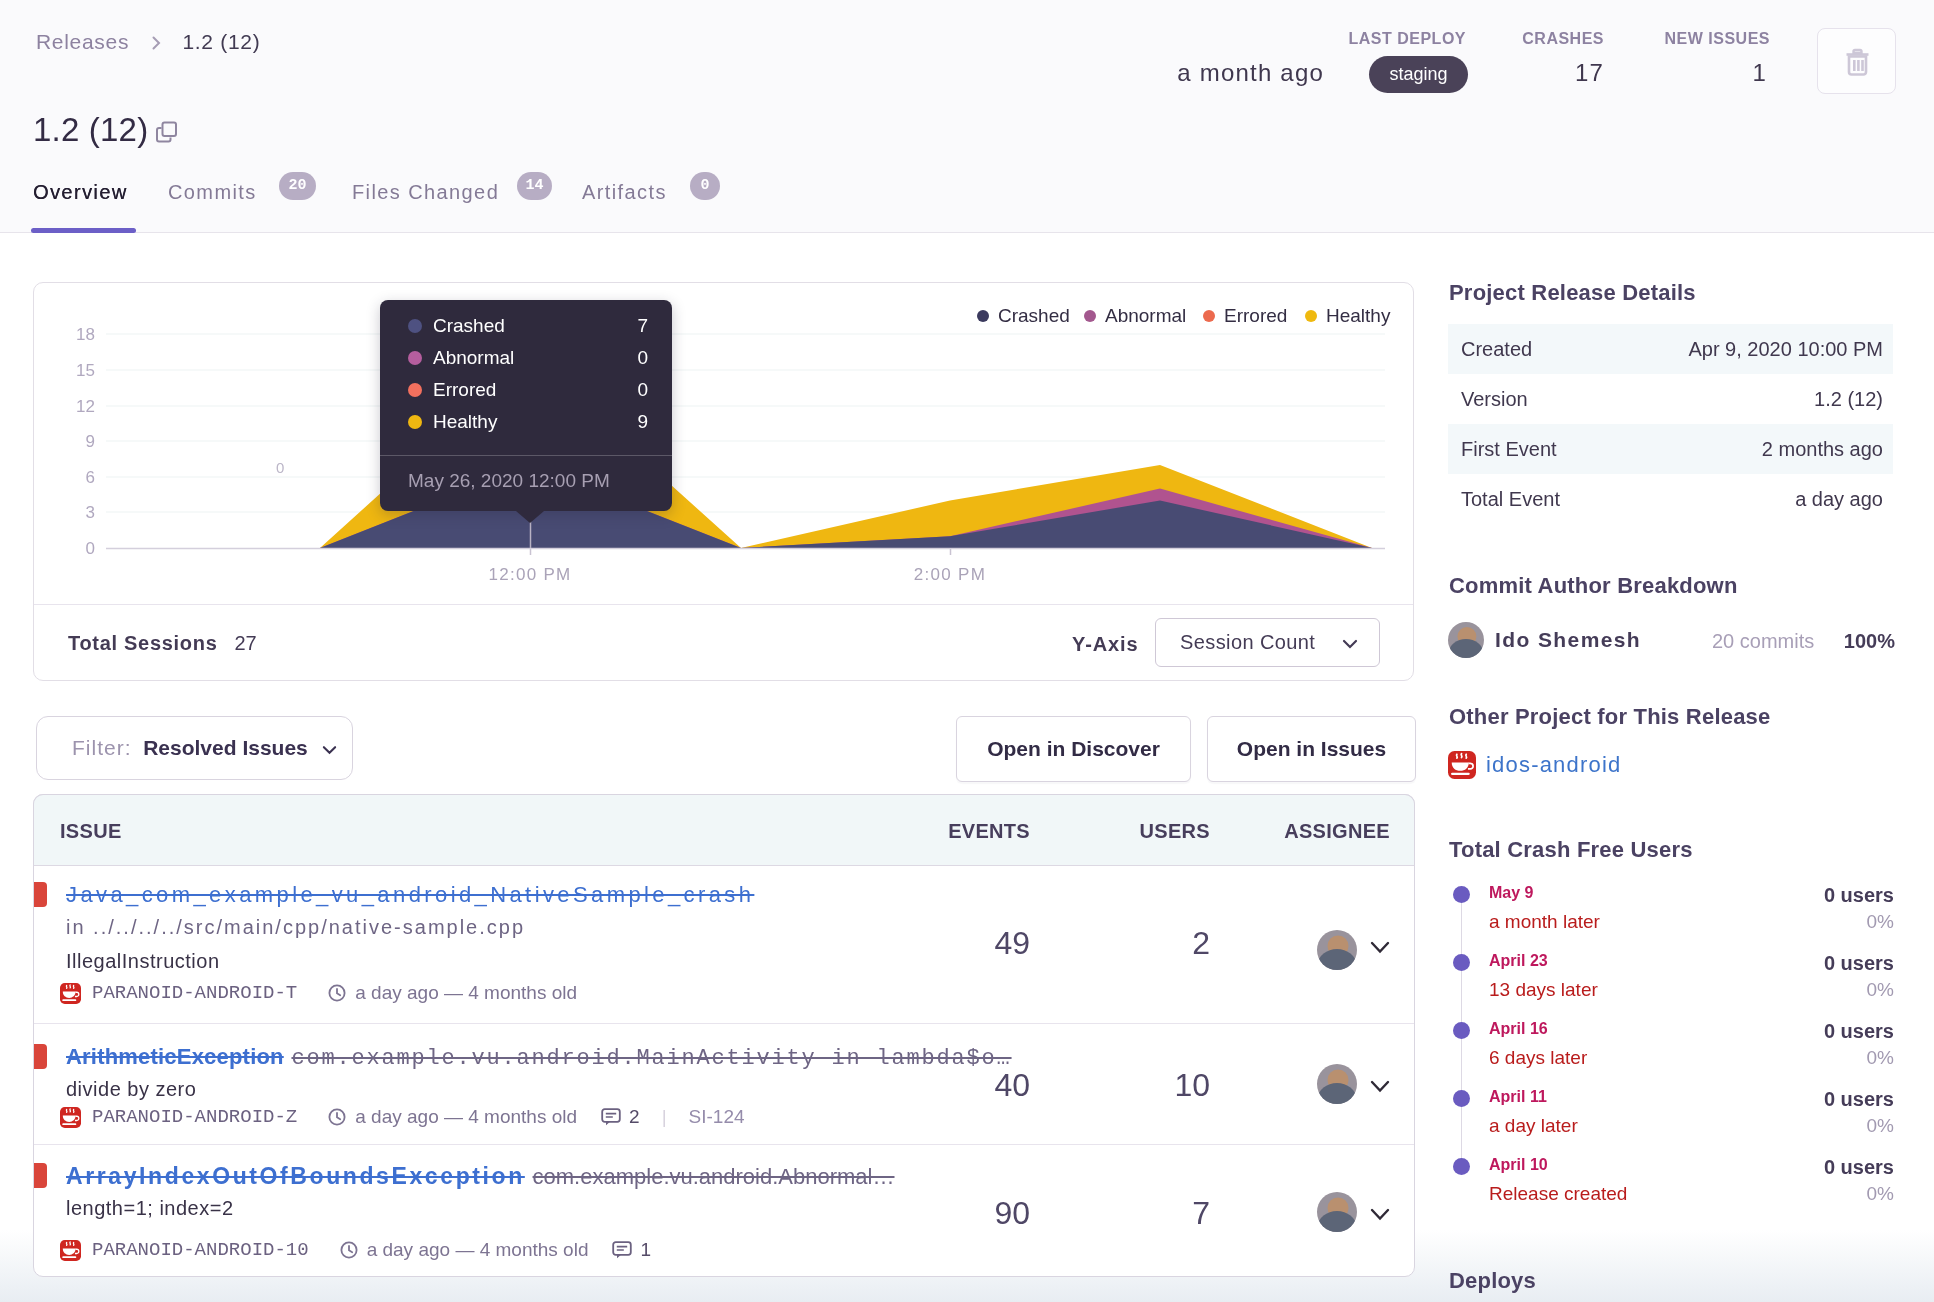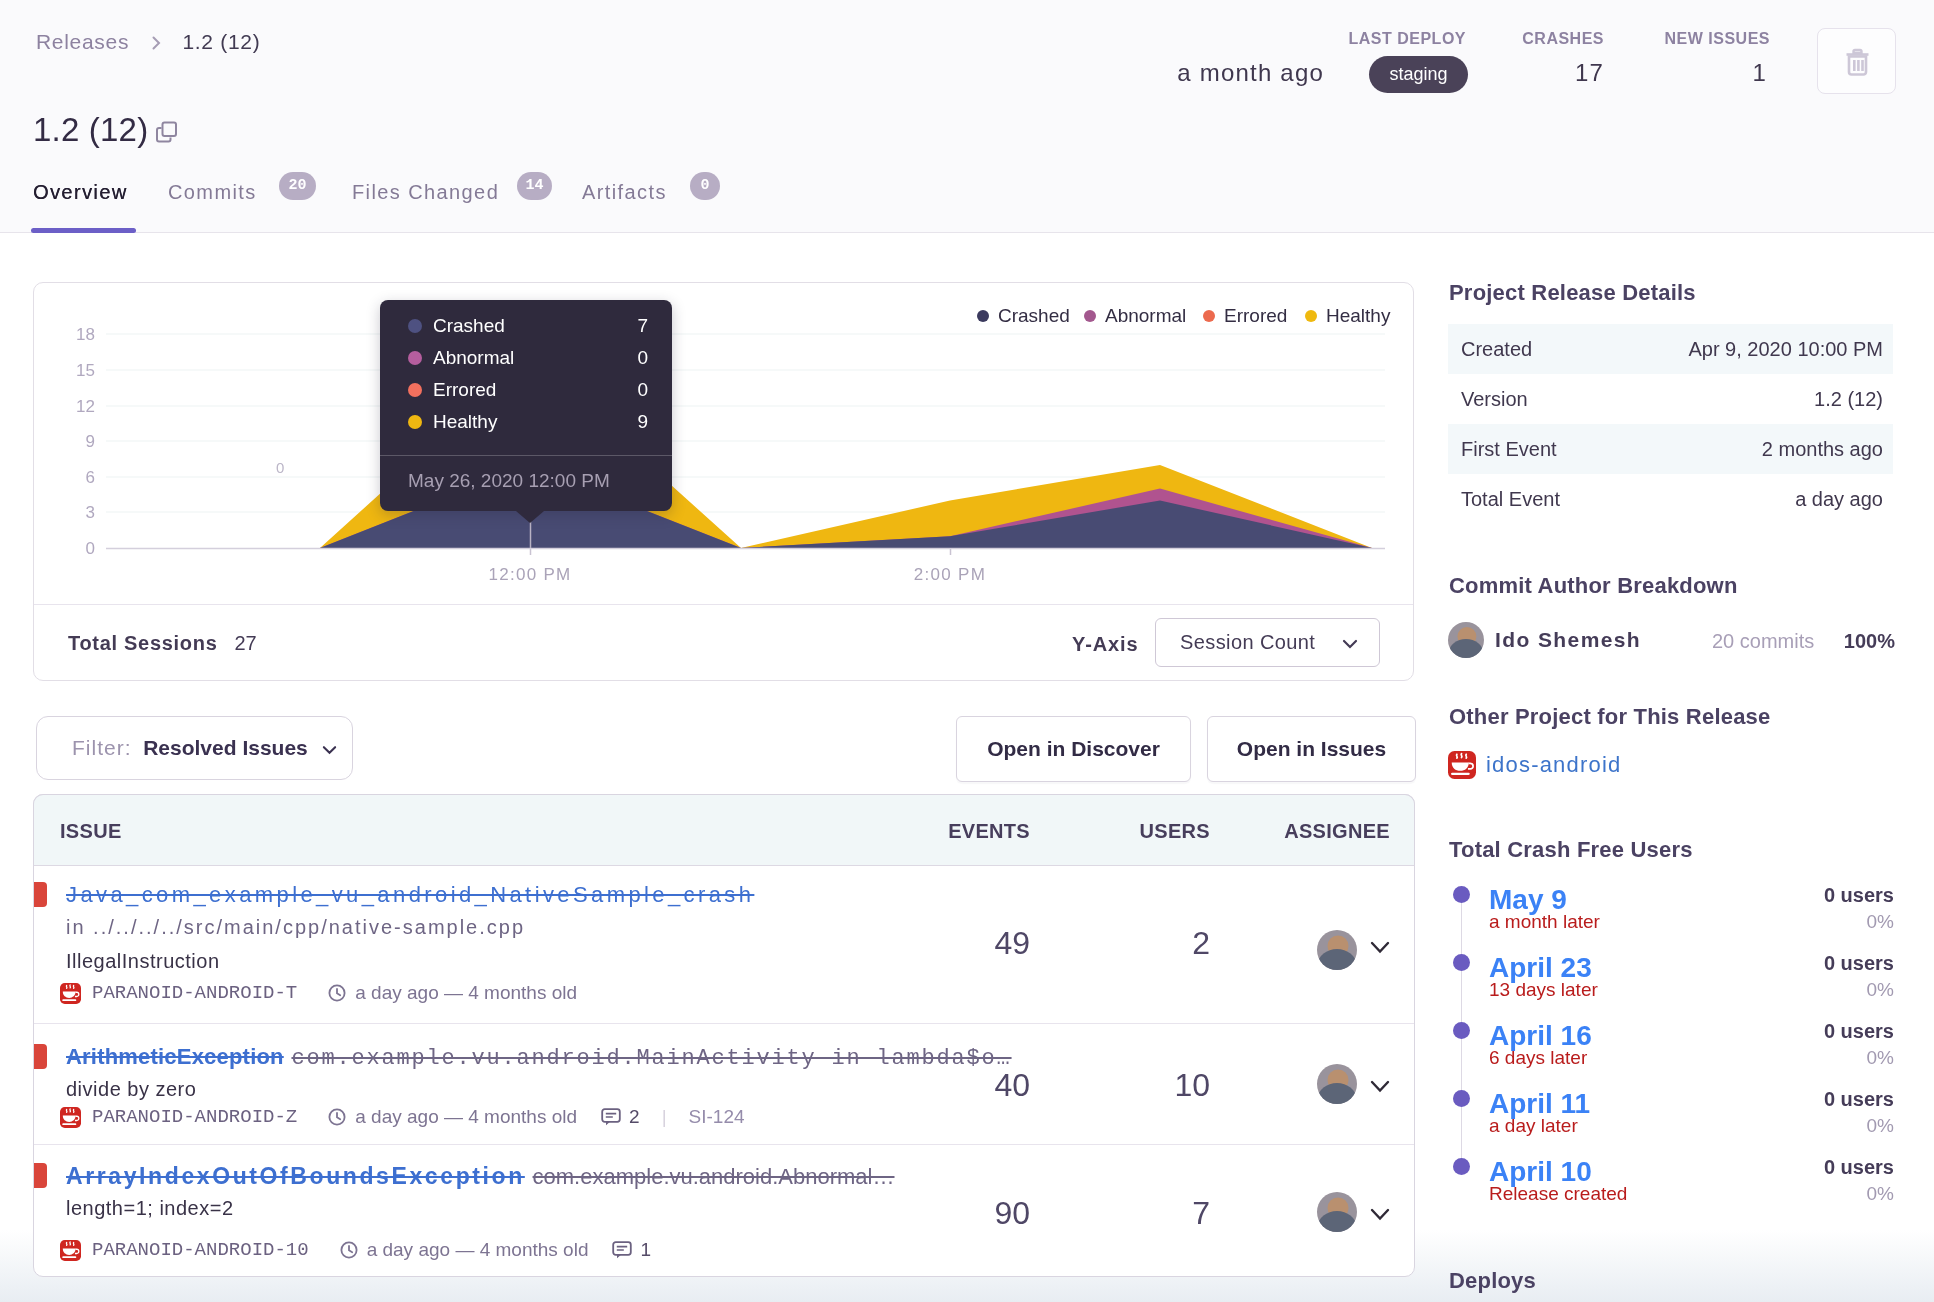--- a/index.html
+++ b/index.html
@@ -54,21 +54,21 @@
 .mono { font-family:"Liberation Mono", monospace; font-size:19px; color:#6b6180; }
 .bignum { position:absolute; font-size:32px; color:#4f4766; }
 .avatar40 { position:absolute; width:40px; height:40px; border-radius:50%; overflow:hidden; }
 
 .shead { position:absolute; left:1449px; font-size:22px; font-weight:700; letter-spacing:0.2px; color:#4b4263; }
 .kvrow { position:absolute; left:1448px; width:445px; height:50px; font-size:20px; color:#40384e; }
 .kvrow .k { position:absolute; left:13px; top:14px; }
 .kvrow .v { position:absolute; right:10px; top:14px; }
 .kvalt { background:#f3f8fa; }
 .tl-dot { position:absolute; left:1453px; width:17px; height:17px; border-radius:50%; background:#6a5bc0; }
-.tl-date { position:absolute; left:1489px; font-size:28px; font-weight:700; color:#3b82f6; }
+.tl-date { position:absolute; left:1489px; font-size:16px; font-weight:700; color:#be185d; }
 .tl-sub { position:absolute; left:1489px; font-size:19px; color:#b91c1c; }
 .tl-users { position:absolute; right:40px; font-size:20px; font-weight:700; color:#453c58; }
 .tl-pct { position:absolute; right:40px; font-size:19px; color:#a29ab1; }
 #tl-line { position:absolute; left:1461px; top:894px; width:1px; height:272px; background:#ddd9e4; }
 #bottomfade { position:absolute; left:0; top:1230px; width:1934px; height:72px; background:linear-gradient(to bottom, rgba(234,238,243,0), #e8edf2); pointer-events:none; }
 </style>
 </head>
 <body>
 <div id="bottomfade"></div>
 <div id="header"></div>

